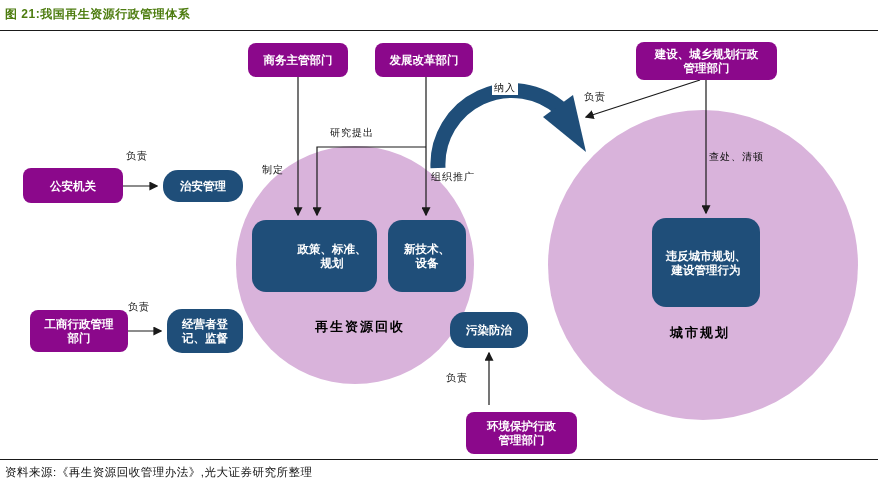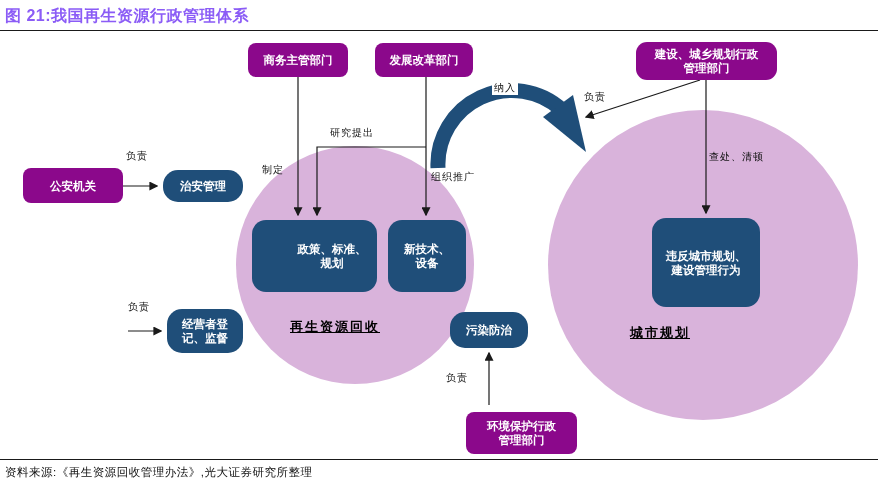--- a/index.html
+++ b/index.html
@@ -1,30 +1,30 @@
 <!DOCTYPE html>
 <html><head>
 <meta charset="utf-8">
 <style>
   html,body{margin:0;padding:0;background:#fff;}
   #page{position:relative;width:878px;height:486px;background:#fff;overflow:hidden;
         font-family:"Liberation Sans","DejaVu Sans",sans-serif;}
-  .title{position:absolute;left:5px;top:6px;font-size:16px;font-weight:bold;color:#8b5cf6;letter-spacing:.5px;}
+  .title{position:absolute;left:5px;top:6px;font-size:12px;font-weight:bold;color:#4d7c0f;letter-spacing:.5px;}
   .hrule{position:absolute;left:0;width:878px;height:1px;background:#1a1a1a;}
   .source{position:absolute;left:5px;top:465px;font-size:11.5px;font-weight:normal;color:#111;letter-spacing:.5px;}
   .circle{position:absolute;border-radius:50%;background:#D9B3DB;}
   .node{position:absolute;display:flex;align-items:center;justify-content:center;
         color:#fff;font-weight:bold;font-size:11.5px;line-height:14px;text-align:center;
         white-space:pre-line;z-index:3;}
   .purple{background:#8B088B;border-radius:8px;}
   .blue{background:#1F4E79;border-radius:15px;}
   .blue.big{border-radius:14px;}
   .elabel{position:absolute;font-size:10px;color:#111;z-index:4;white-space:nowrap;letter-spacing:1px;}
   .domlabel{position:absolute;font-size:13px;font-weight:bold;color:#000;z-index:3;
-            letter-spacing:2px;text-decoration:underline;}
+            text-align:center;letter-spacing:2px;}
   svg.overlay{position:absolute;left:0;top:0;z-index:2;}
   .incorp{background:#fff;padding:0 2px;}
 </style>
 </head>
 <body>
 
 <div id="page">
 
   <div class="title">图 21:我国再生资源行政管理体系</div>
   <div class="hrule" style="top:30px;"></div>
@@ -45,23 +45,25 @@
     <polyline points="426,147 317,147 317,215" fill="none" stroke="#1a1a1a" stroke-width="1.2" marker-end="url(#arr)"></polyline>
     <line x1="700" y1="80" x2="586" y2="117" stroke="#1a1a1a" stroke-width="1.2" marker-end="url(#arr)"></line>
     <line x1="706" y1="80" x2="706" y2="213" stroke="#1a1a1a" stroke-width="1.2" marker-end="url(#arr)"></line>
     <line x1="489" y1="405" x2="489" y2="353" stroke="#1a1a1a" stroke-width="1.2" marker-end="url(#arr)"></line>
     <path d="M 438 168 A 74 74 0 0 1 562 110" fill="none" stroke="#1F4E79" stroke-width="15"></path>
     <polygon points="586,152 543,117 573,95" fill="#1F4E79"></polygon>
   </svg>
 
   <div class="node purple" style="left:375px;top:43px;width:98px;height:34px;">发展改革部门</div>
   <div class="node purple" style="left:248px;top:43px;width:100px;height:34px;">商务主管部门</div>
-  <div class="node purple" style="left:636px;top:42px;width:141px;height:38px;border-radius:11px;">建设、城乡规划行政
+  <div class="node purple" style="left:636px;top:42px;width:141px;height:38px;">建设、城乡规划行政
 管理部门</div>
   <div class="node purple" style="left:23px;top:168px;width:100px;height:35px;">公安机关</div>
+  <div class="node purple" style="left:30px;top:310px;width:98px;height:42px;">工商行政管理
+部门</div>
   <div class="node purple" style="left:438px;top:412px;width:111px;height:42px;margin-left:28px;">环境保护行政
 管理部门</div>
 
   <div class="node blue" style="left:163px;top:170px;width:80px;height:32px;">治安管理</div>
   <div class="node blue" style="left:167px;top:309px;width:76px;height:44px;">经营者登
 记、监督</div>
   <div class="node blue big" style="left:252px;top:220px;width:90px;height:72px;padding-left:35px;">政策、标准、
 规划</div>
   <div class="node blue big" style="left:388px;top:220px;width:78px;height:72px;">新技术、
 设备</div>

